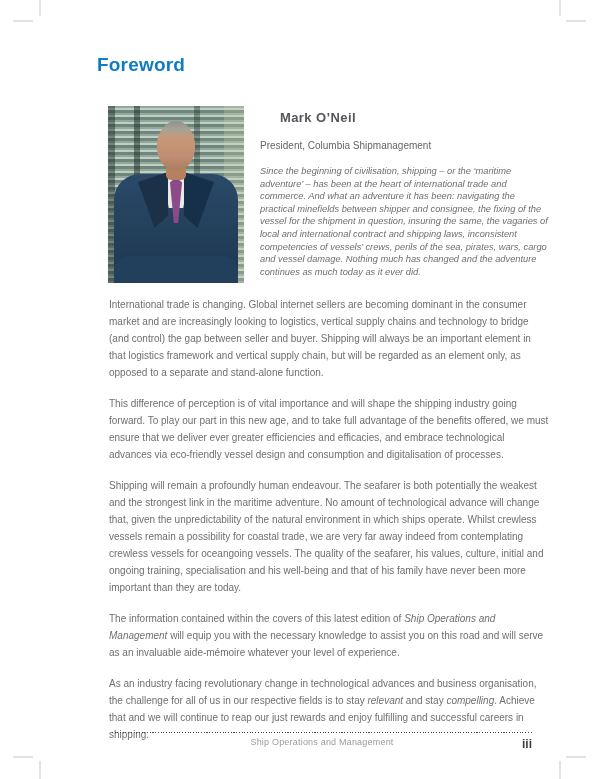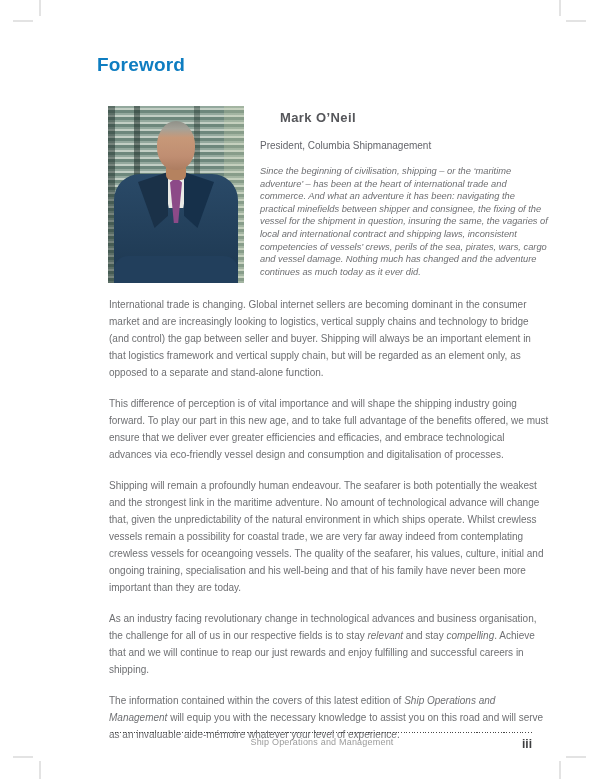--- a/index.html
+++ b/index.html
@@ -89,22 +89,22 @@
 <div class="profile">
   <div class="profile-name">Mark O’Neil</div>
   <div class="profile-role">President, Columbia Shipmanagement</div>
   <div class="profile-intro">Since the beginning of civilisation, shipping – or the ‘maritime adventure’ – has been at the heart of international trade and commerce. And what an adventure it has been: navigating the practical minefields between shipper and consignee, the fixing of the vessel for the shipment in question, insuring the same, the vagaries of local and international contract and shipping laws, inconsistent competencies of vessels’ crews, perils of the sea, pirates, wars, cargo and vessel damage. Nothing much has changed and the adventure continues as much today as it ever did.</div>
 </div>
 
 <div class="body-text">
     <p class="body-para"><span>International trade is changing. Global internet sellers are becoming dominant in the consumer market and are increasingly looking to logistics, vertical supply chains and technology to bridge (and control) the gap between seller and buyer. Shipping will always be an important element in that logistics framework and vertical supply chain, but will be regarded as an element only, as opposed to a separate and stand-alone function.</span></p>
     <p class="body-para"><span>This difference of perception is of vital importance and will shape the shipping industry going forward. To play our part in this new age, and to take full advantage of the benefits offered, we must ensure that we deliver ever greater efficiencies and efficacies, and embrace technological advances via eco-friendly vessel design and consumption and digitalisation of processes.</span></p>
     <p class="body-para"><span>Shipping will remain a profoundly human endeavour. The seafarer is both potentially the weakest and the strongest link in the maritime adventure. No amount of technological advance will change that, given the unpredictability of the natural environment in which ships operate. Whilst crewless vessels remain a possibility for coastal trade, we are very far away indeed from contemplating crewless vessels for oceangoing vessels. The quality of the seafarer, his values, culture, initial and ongoing training, specialisation and his well-being and that of his family have never been more important than they are today.</span></p>
+    <p class="body-para"><span>The information contained within the covers of this latest edition of </span><em>Ship Operations and Management</em><span> will equip you with the necessary knowledge to assist you on this road and will serve as an invaluable aide-mémoire whatever your level of experience.</span></p>
     <p class="body-para"><span>As an industry facing revolutionary change in technological advances and business organisation, the challenge for all of us in our respective fields is to stay </span><em>relevant</em><span> and stay </span><em>compelling</em><span>. Achieve that and we will continue to reap our just rewards and enjoy fulfilling and successful careers in shipping.</span></p>
-    <p class="body-para"><span>The information contained within the covers of this latest edition of </span><em>Ship Operations and Management</em><span> will equip you with the necessary knowledge to assist you on this road and will serve as an invaluable aide-mémoire whatever your level of experience.</span></p>
   </div>
 
 <div class="footer">
   <div class="footer-rule"></div>
   <div class="footer-row">
     <div class="footer-title">Ship Operations and Management</div>
   </div>
   <div class="footer-page">iii</div>
 </div>
 

